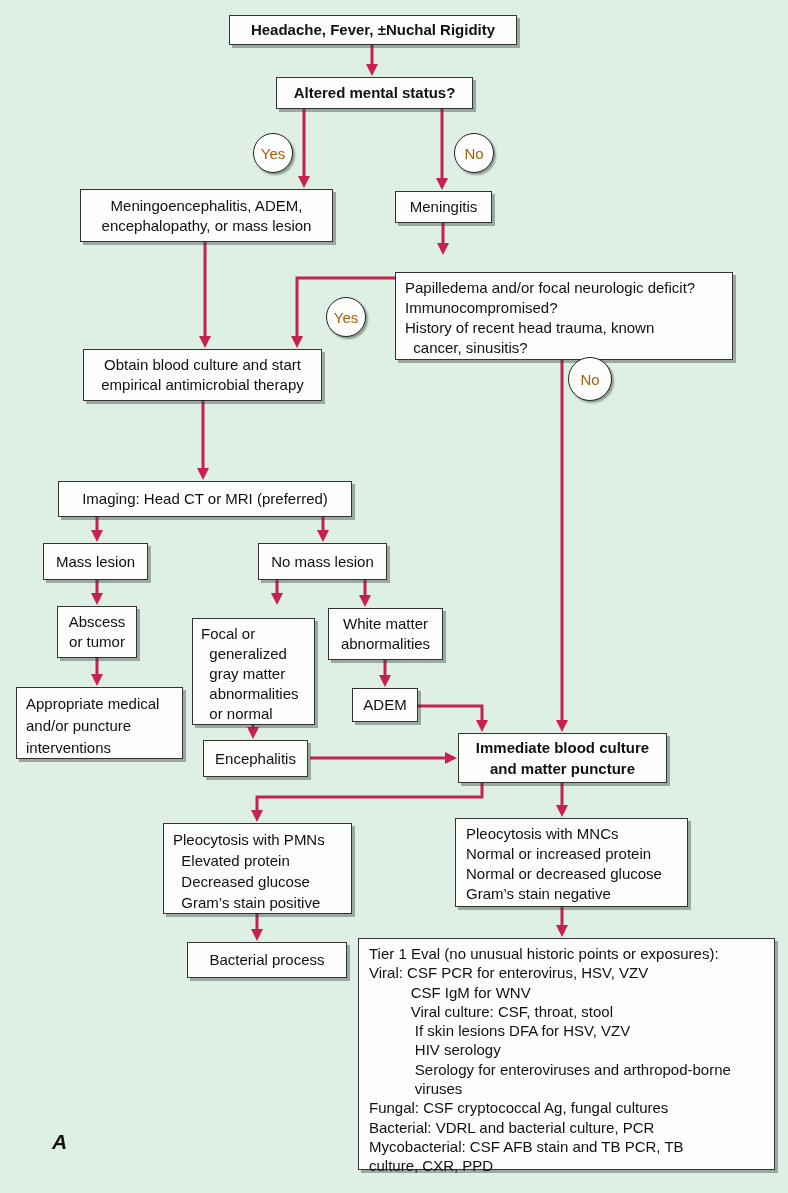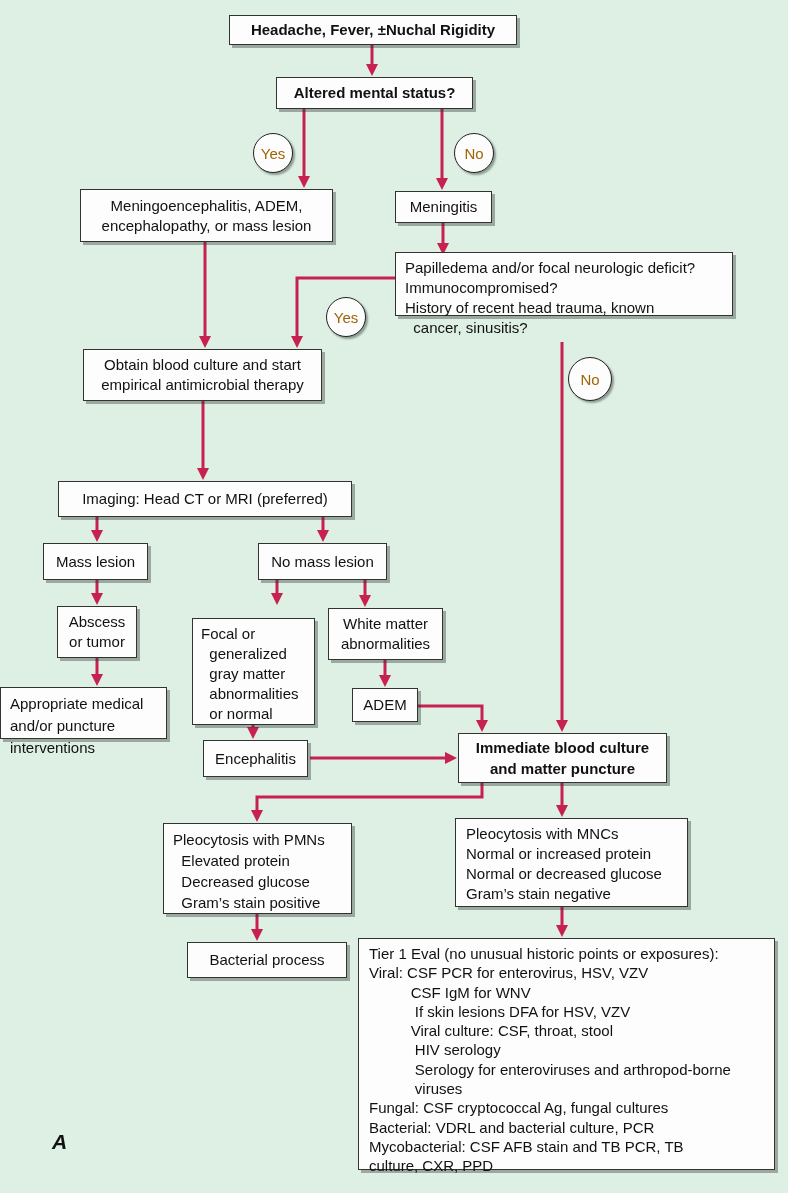--- a/index.html
+++ b/index.html
@@ -85,21 +85,21 @@
 
   <div class="node center" style="left:80px;top:189px;width:253px;height:53px">
     <div class="ln">Meningoencephalitis, ADEM,</div>
     <div class="ln">encephalopathy, or mass lesion</div>
   </div>
 
   <div class="node center" style="left:395px;top:191px;width:97px;height:32px">
     <div>Meningitis</div>
   </div>
 
-  <div class="node leftal pad-papi" style="left:395px;top:252px;width:338px;height:64px">
+  <div class="node leftal pad-papi" style="left:395px;top:272px;width:338px;height:88px">
     <div class="ln">Papilledema and/or focal neurologic deficit?</div>
     <div class="ln">Immunocompromised?</div>
     <div class="ln">History of recent head trauma, known</div>
     <div class="ln">  cancer, sinusitis?</div>
   </div>
 
   <div class="circle" style="left:326px;top:297px;width:40px;height:40px">
     <span>Yes</span>
   </div>
   <div class="circle" style="left:568px;top:357px;width:44px;height:44px">
@@ -121,21 +121,21 @@
 
   <div class="node center" style="left:258px;top:543px;width:129px;height:37px">
     <div>No mass lesion</div>
   </div>
 
   <div class="node center" style="left:57px;top:606px;width:80px;height:52px">
     <div class="ln">Abscess</div>
     <div class="ln">or tumor</div>
   </div>
 
-  <div class="node leftal pad-appro" style="left:0;top:687px;width:167px;height:52px">
+  <div class="node leftal pad-appro" style="left:16px;top:687px;width:167px;height:72px">
     <div class="ln">Appropriate medical</div>
     <div class="ln">and/or puncture</div>
     <div class="ln">interventions</div>
   </div>
 
   <div class="node leftal pad-focal" style="left:192px;top:606px;width:123px;height:107px">
     <div class="ln">Focal or</div>
     <div class="ln">  generalized</div>
     <div class="ln">  gray matter</div>
     <div class="ln">  abnormalities</div>
@@ -175,22 +175,22 @@
     <div class="ln">Pleocytosis with MNCs</div>
     <div class="ln">Normal or increased protein</div>
     <div class="ln">Normal or decreased glucose</div>
     <div class="ln">Gram’s stain negative</div>
   </div>
 
   <div class="node leftal pad-tier1" style="left:358px;top:938px;width:417px;height:232px">
     <div class="ln">Tier 1 Eval (no unusual historic points or exposures):</div>
     <div class="ln">Viral: CSF PCR for enterovirus, HSV, VZV</div>
     <div class="ln">          CSF IgM for WNV</div>
+    <div class="ln">          Viral culture: CSF, throat, stool</div>
     <div class="ln">           If skin lesions DFA for HSV, VZV</div>
-    <div class="ln">          Viral culture: CSF, throat, stool</div>
     <div class="ln">           HIV serology</div>
     <div class="ln">           Serology for enteroviruses and arthropod-borne</div>
     <div class="ln">           viruses</div>
     <div class="ln">Fungal: CSF cryptococcal Ag, fungal cultures</div>
     <div class="ln">Bacterial: VDRL and bacterial culture, PCR</div>
     <div class="ln">Mycobacterial: CSF AFB stain and TB PCR, TB</div>
     <div class="ln">culture, CXR, PPD</div>
   </div>
 
   <div id="figure-label">A</div>

